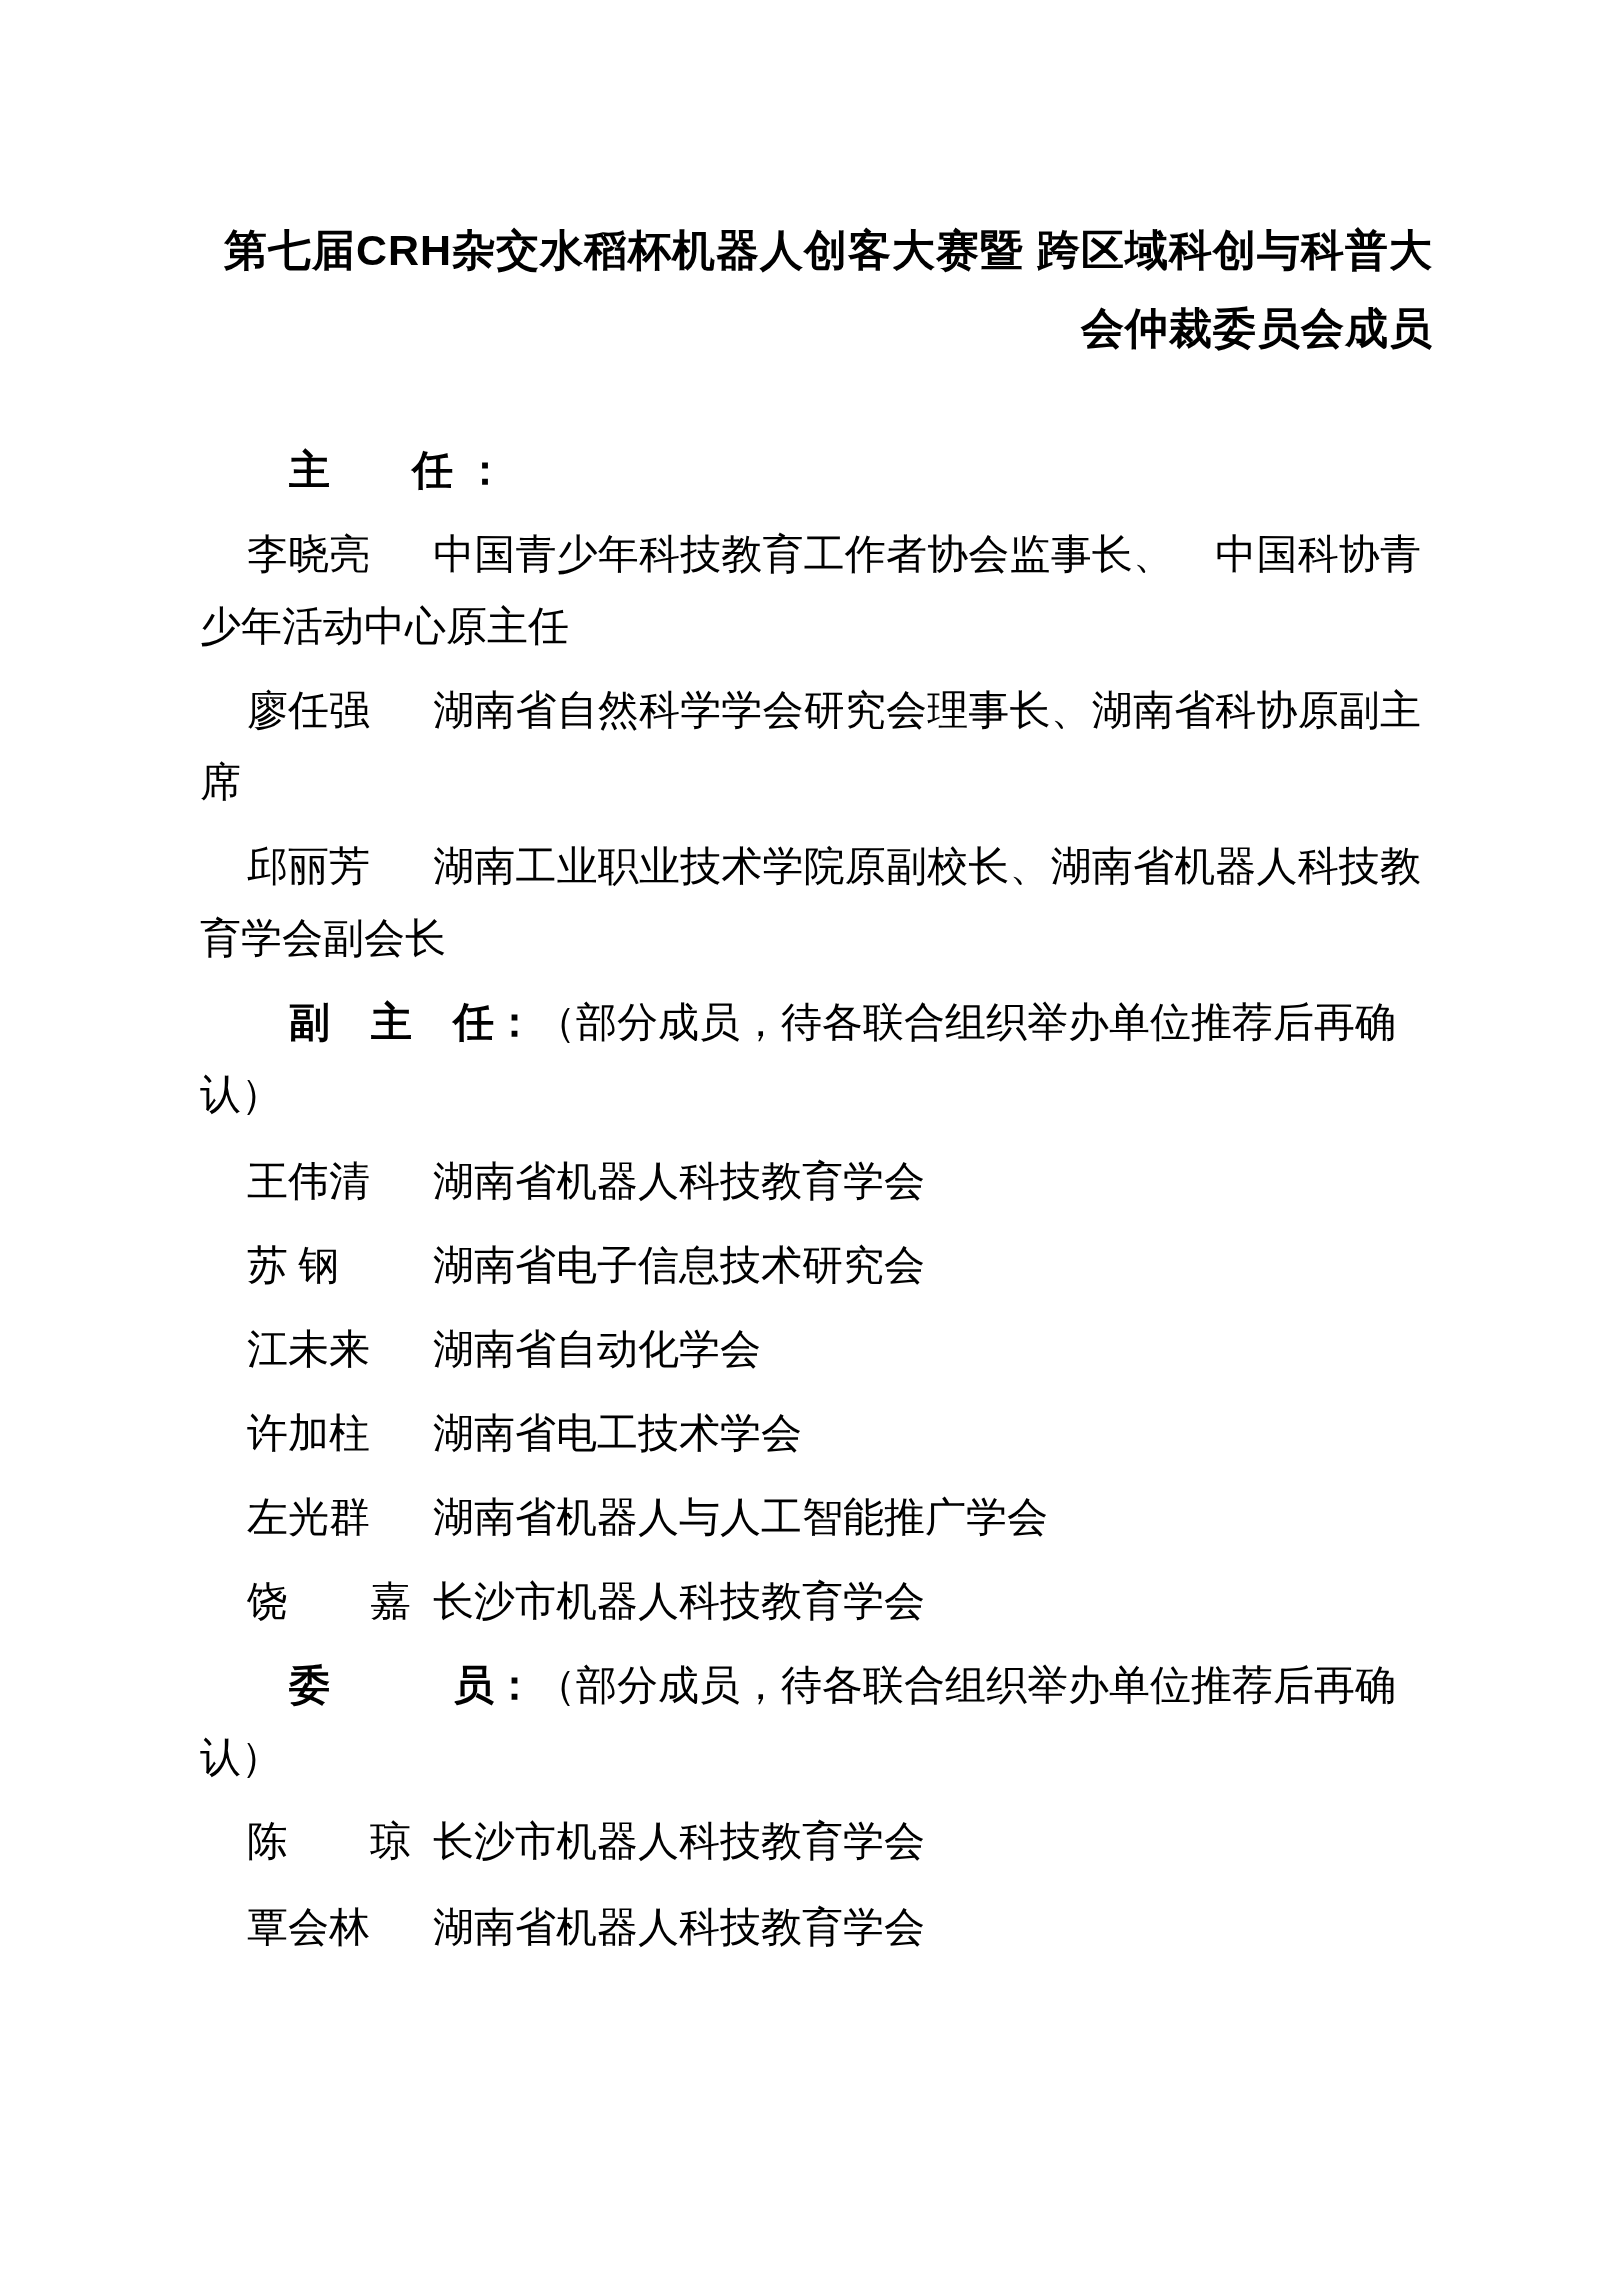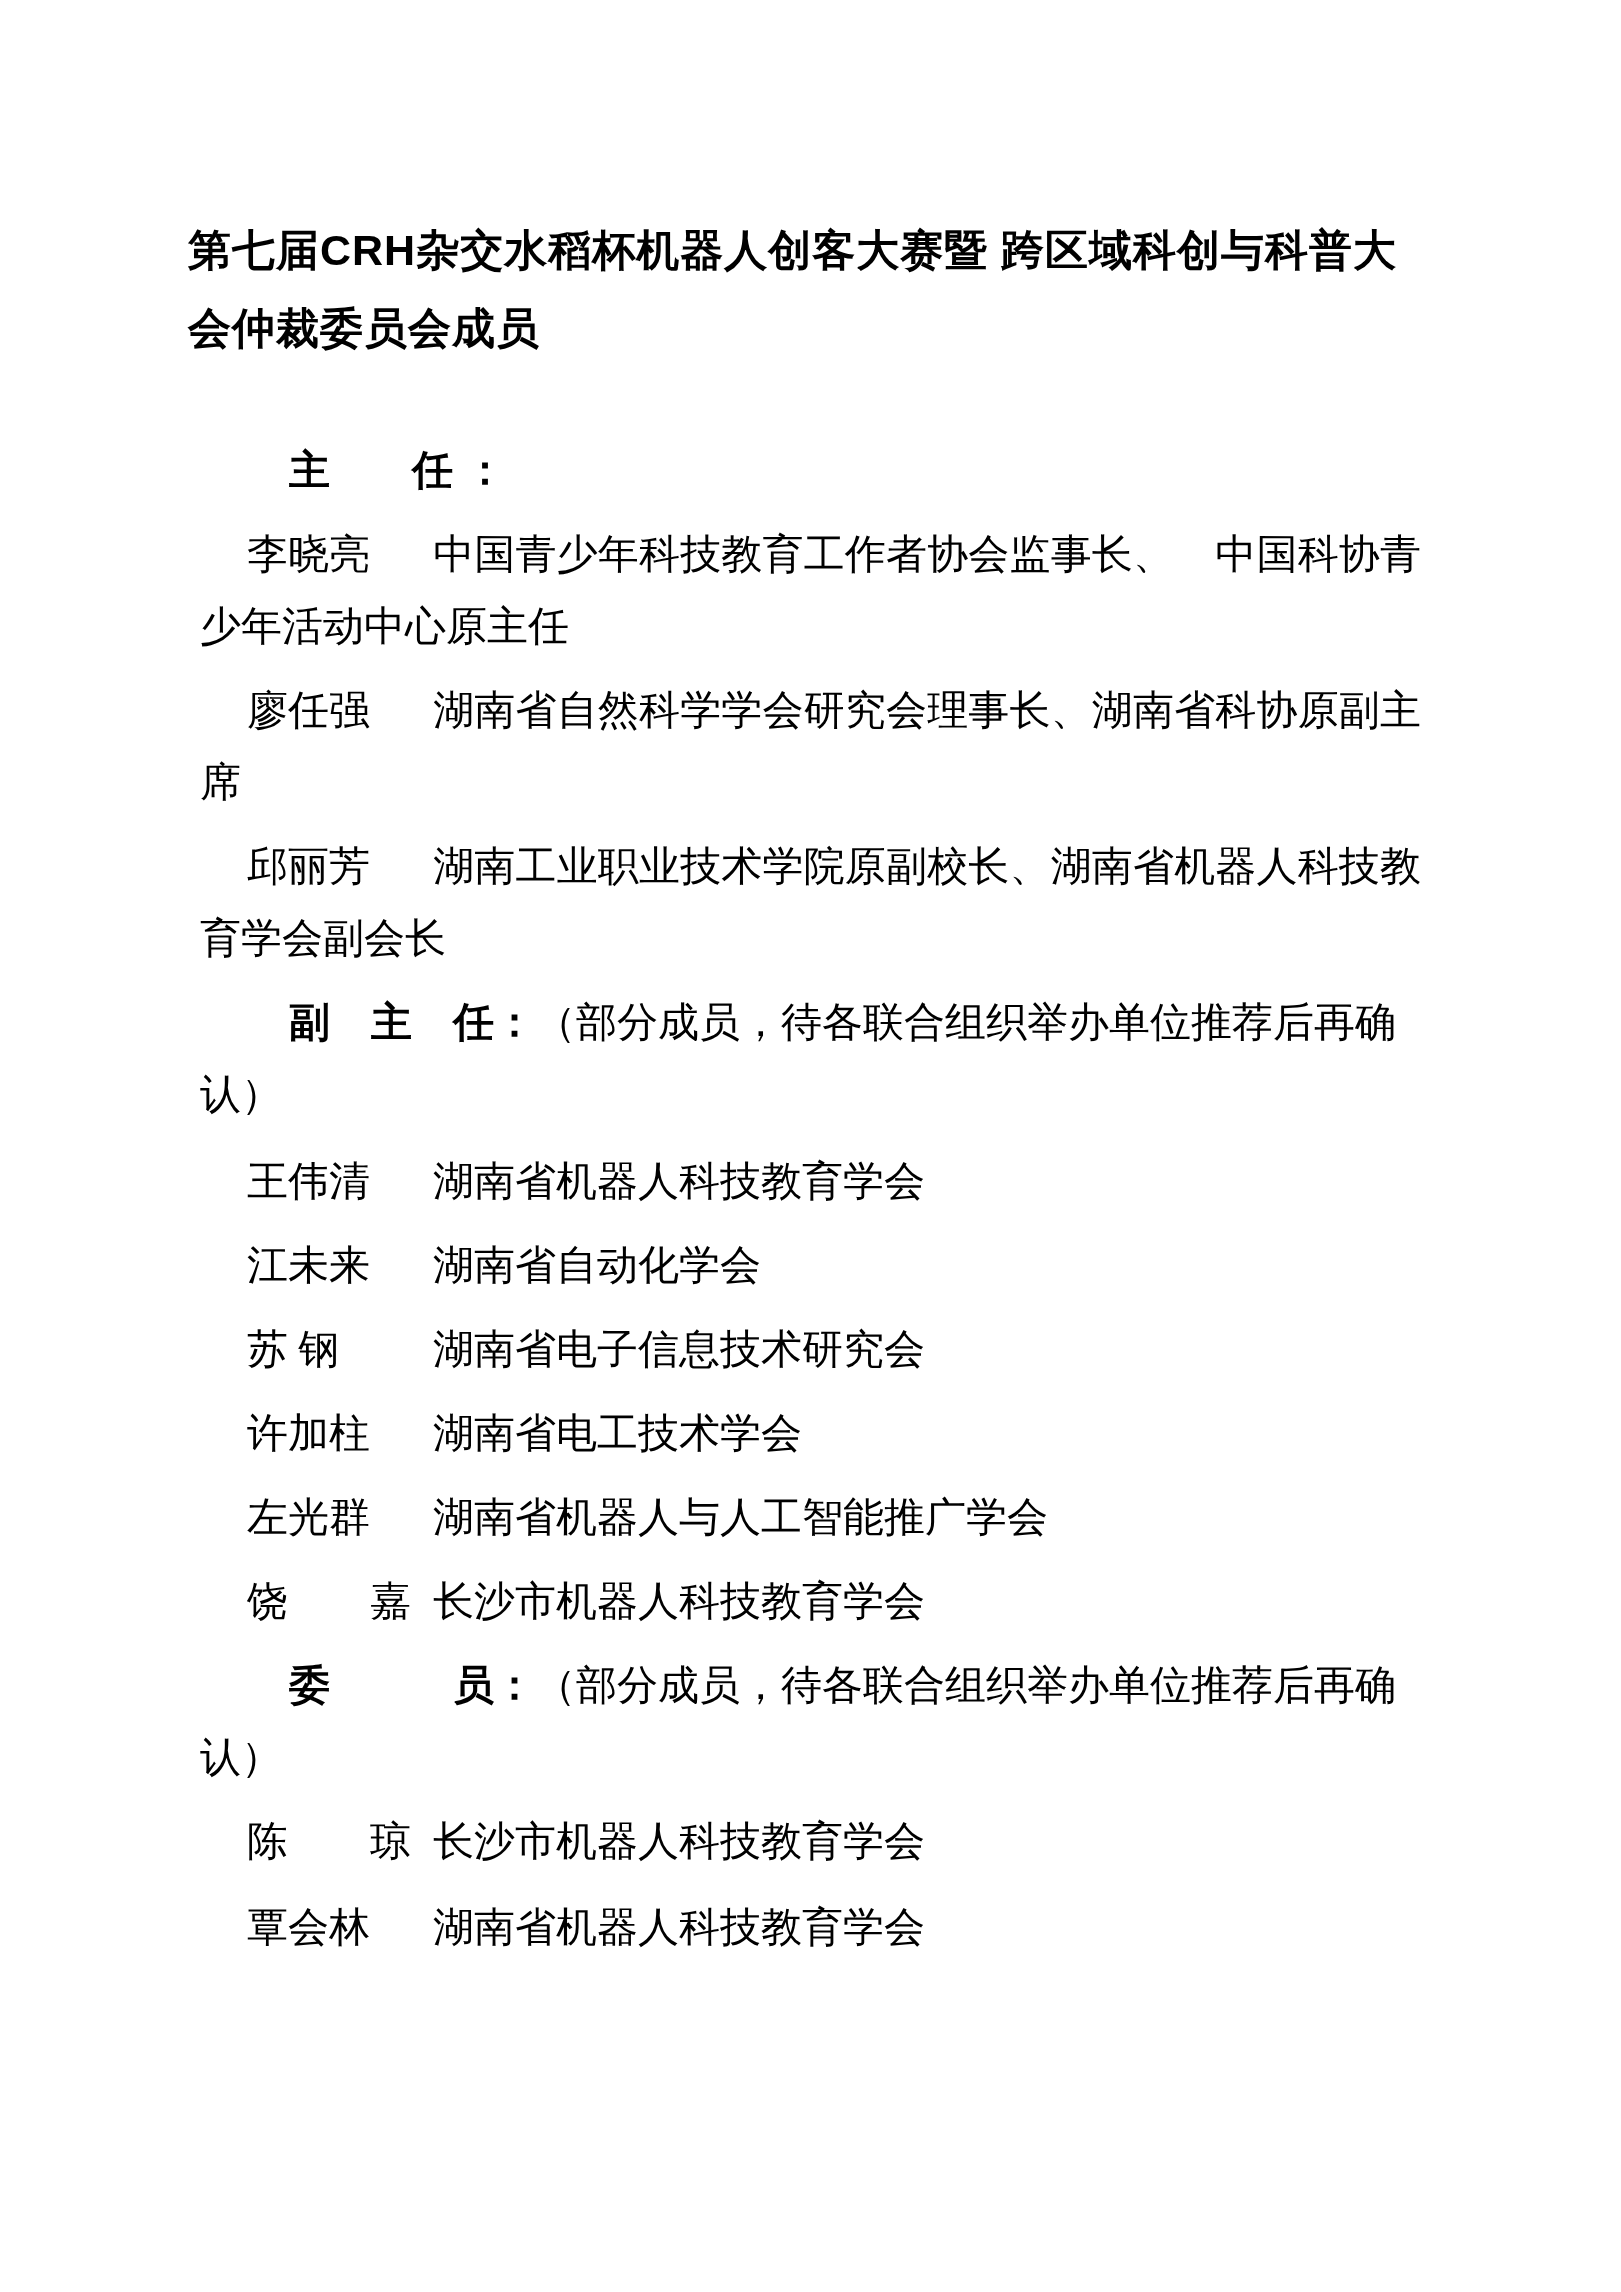--- a/index.html
+++ b/index.html
@@ -20,21 +20,21 @@
     left: 188px;
     top: 211px;
     width: 1245px;
   }
   .title {
     margin: 0;
     font-family: "Liberation Sans", sans-serif;
     font-weight: bold;
     font-size: 43px;
     line-height: 78px;
-    text-align: left;
+    text-align: right;
     letter-spacing: 1px;
   }
   .title-line { display: block; }
   .body-text {
     margin-top: 67px;
     font-size: 41px;
     line-height: 72px;
   }
   .body-text p { margin: 12px; }
   .heading {
@@ -76,23 +76,23 @@
 
 
       <p class="member"><span class="name">廖任强</span><span class="org">湖南省自然科学学会研究会理事长、湖南省科协原副主席</span></p>
 
       <p class="member"><span class="name">邱丽芳</span><span class="org">湖南工业职业技术学院原副校长、湖南省机器人科技教育学会副会长</span></p>
 
       <p class="heading"><span>副　主　任：</span><span class="note">（部分成员，待各联合组织举办单位推荐后再确认）</span></p>
 
       <p class="member gap-top"><span class="name">王伟清</span><span class="org">湖南省机器人科技教育学会</span></p>
 
+      <p class="member"><span class="name">苏 钢</span><span class="org">湖南省电子信息技术研究会</span></p>
+
       <p class="member"><span class="name">江未来</span><span class="org">湖南省自动化学会</span></p>
-
-      <p class="member"><span class="name">苏 钢</span><span class="org">湖南省电子信息技术研究会</span></p>
 
       <p class="member"><span class="name">许加柱</span><span class="org">湖南省电工技术学会</span></p>
 
 
       <p class="member"><span class="name">左光群</span><span class="org">湖南省机器人与人工智能推广学会</span></p>
 
       <p class="member"><span class="name">饶　　嘉</span><span class="org">长沙市机器人科技教育学会</span></p>
 
       <p class="heading"><span>委　　　员：</span><span class="note">（部分成员，待各联合组织举办单位推荐后再确认）</span></p>
 

